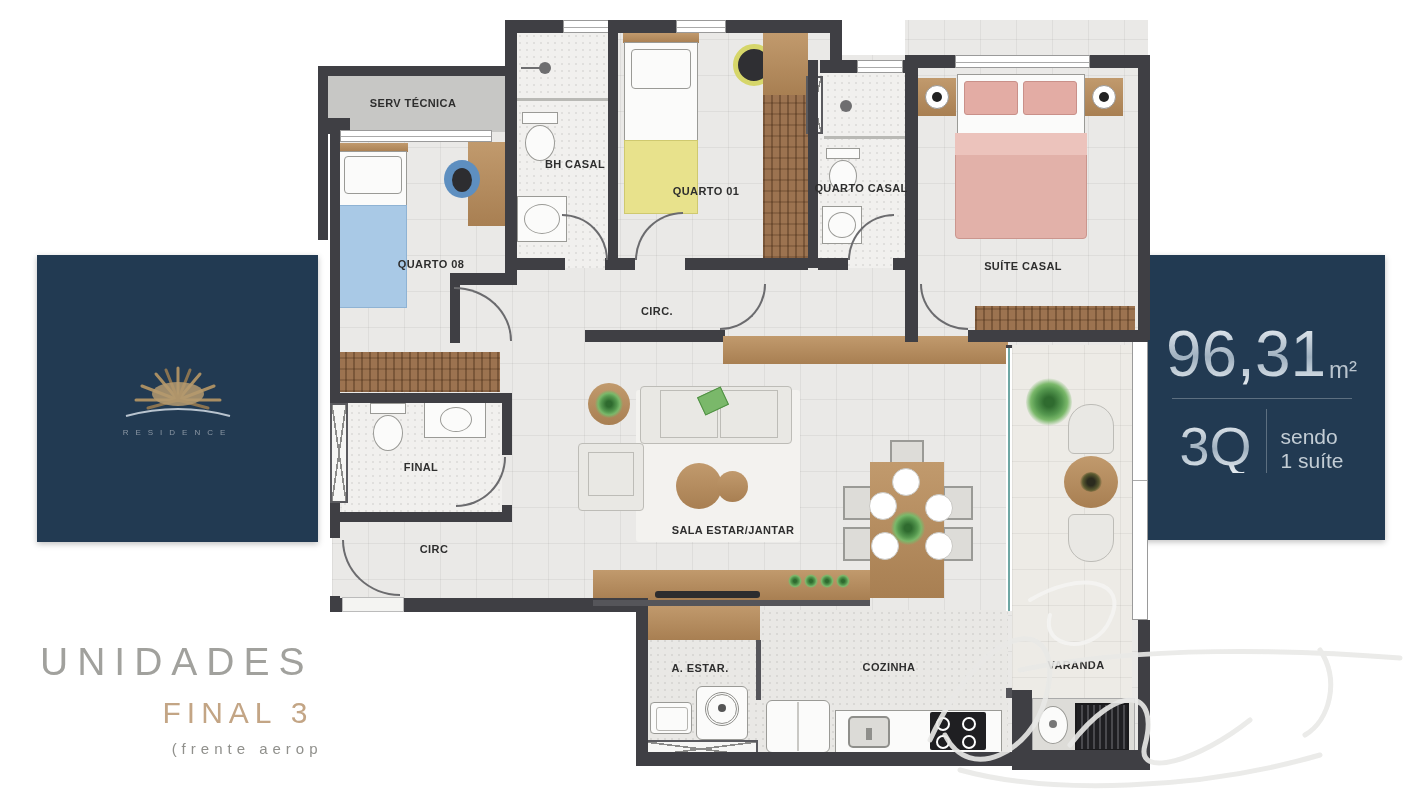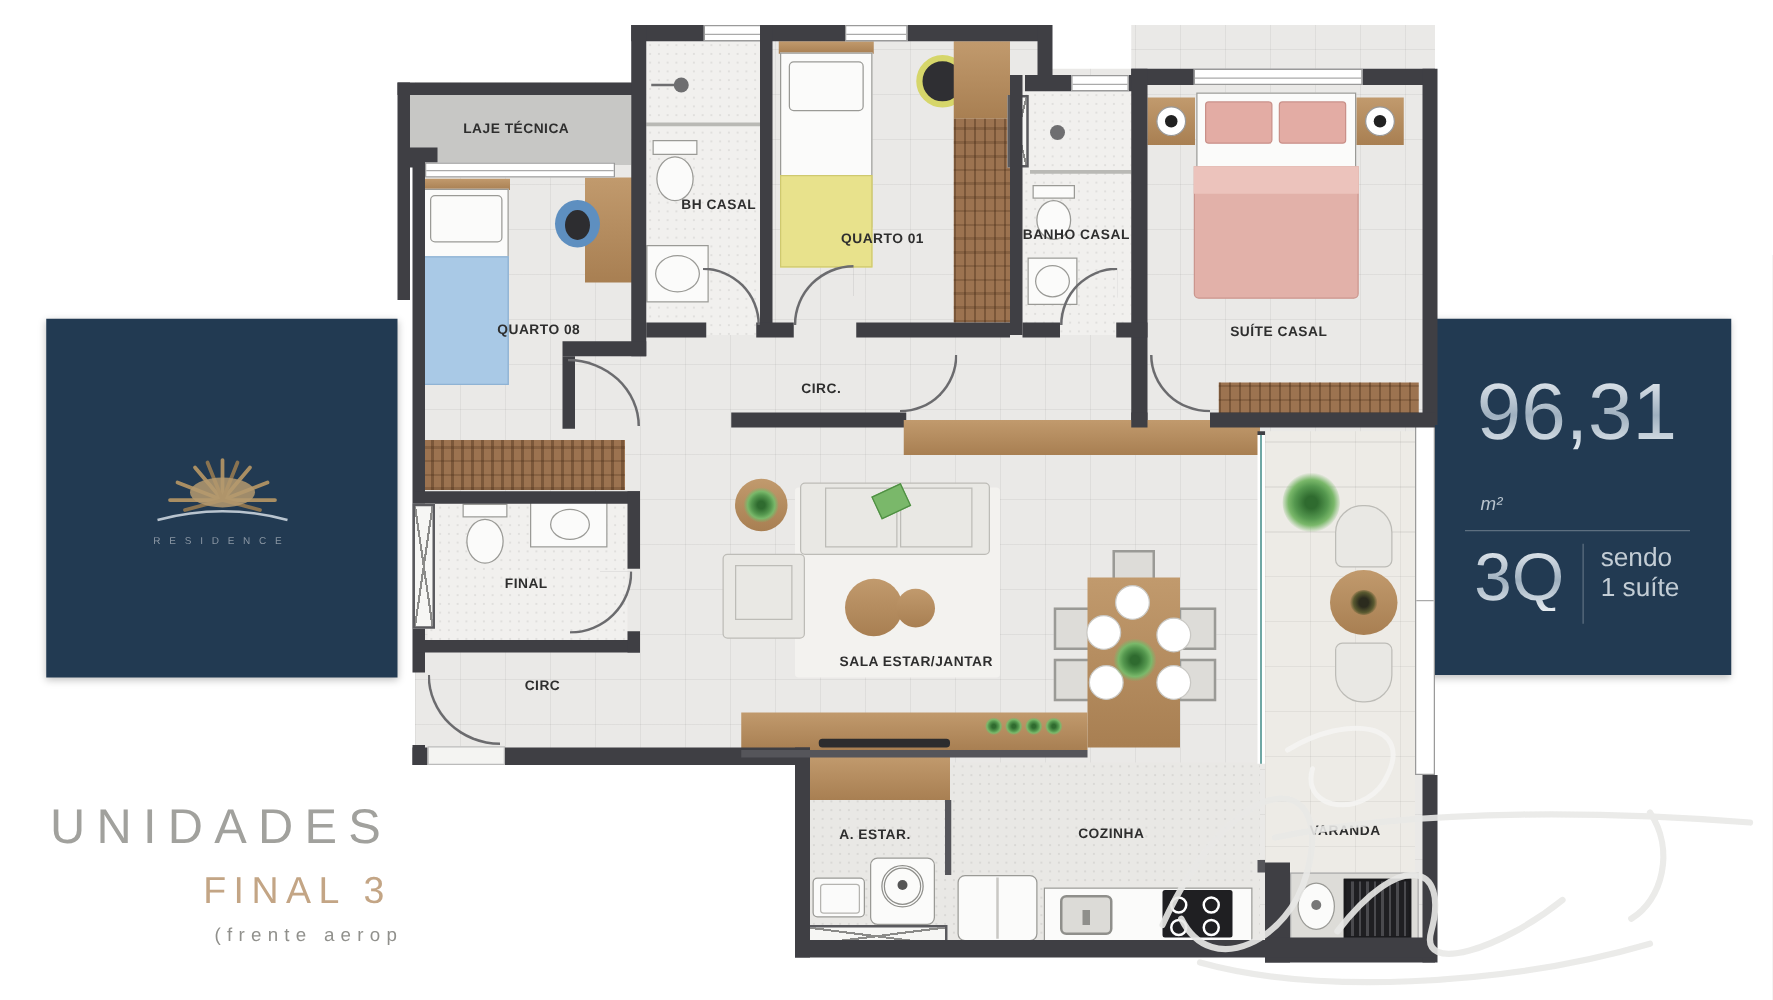--- a/index.html
+++ b/index.html
@@ -9,27 +9,27 @@
 
   
   .panel{background:#223a52;box-shadow:0 2px 6px rgba(0,0,0,.25);}
   #left-panel{left:37px;top:255px;width:281px;height:287px;display:flex;align-items:center;justify-content:center;}
   .logo{display:flex;flex-direction:column;align-items:center;}
   .logo-name{color:#cdd6de;font-size:46px;letter-spacing:3px;font-weight:400;line-height:1;
              font-family:"Liberation Sans", sans-serif;}
   .logo-sub{color:#8b97a4;font-size:8px;letter-spacing:7px;margin-top:6px;}
   #right-panel{left:1138px;top:255px;width:247px;height:285px;display:flex;flex-direction:column;
                align-items:center;justify-content:center;color:#cfd7de;}
-  .area-line{display:flex;align-items:flex-start;flex-direction:column;}
+  .area-line{display:flex;align-items:flex-start;}
   .area-num{font-size:64px;line-height:1;font-weight:400;
             background:linear-gradient(180deg,#eef2f6 0%,#9fb0bf 55%,#e6ecf1 100%);
             -webkit-background-clip:text;background-clip:text;color:transparent;}
-  .area-unit{font-size:15px;margin-top:34px;margin-left:3px;color:#b9c4ce;font-style:italic;}
+  .area-unit{font-size:24px;margin-top:34px;margin-left:3px;color:#b9c4ce;}
   .panel-divider{width:180px;height:1px;background:#5d6f80;margin:12px 0 10px 0;}
-  .rooms-line{display:flex;align-items:flex-start;gap:14px;}
+  .rooms-line{display:flex;align-items:flex-end;gap:14px;}
   .rooms-num{font-size:54px;line-height:1;
              background:linear-gradient(180deg,#eef2f6 0%,#9fb0bf 55%,#e6ecf1 100%);
              -webkit-background-clip:text;background-clip:text;color:transparent;}
   .rooms-bar{width:1px;height:64px;background:#5d6f80;}
   .rooms-note{font-size:21px;color:#c3cdd5;line-height:1.15;}
 
   
   #footer-block{left:40px;top:640px;width:470px;text-align:center;}
   .footer-l1{font-size:39px;color:#a1a19d;letter-spacing:9px;white-space:nowrap;}
   .footer-l2{font-size:30px;color:#c3a585;letter-spacing:6px;margin-top:12px;}
@@ -305,25 +305,25 @@
 
   <div class="arc" style="left:562px;top:214px;width:46px;height:46px;border-top:2px solid #6b6b6e;border-right:2px solid #6b6b6e;border-top-right-radius:100%;"></div>
   <div class="arc" style="left:635px;top:212px;width:48px;height:48px;border-top:2px solid #6b6b6e;border-left:2px solid #6b6b6e;border-top-left-radius:100%;"></div>
   <div class="arc" style="left:454px;top:287px;width:58px;height:54px;border-top:2px solid #6b6b6e;border-right:2px solid #6b6b6e;border-top-right-radius:100%;"></div>
   <div class="arc" style="left:848px;top:214px;width:46px;height:46px;border-top:2px solid #6b6b6e;border-left:2px solid #6b6b6e;border-top-left-radius:100%;"></div>
   <div class="arc" style="left:920px;top:284px;width:48px;height:46px;border-bottom:2px solid #6b6b6e;border-left:2px solid #6b6b6e;border-bottom-left-radius:100%;"></div>
   <div class="arc" style="left:720px;top:284px;width:46px;height:46px;border-bottom:2px solid #6b6b6e;border-right:2px solid #6b6b6e;border-bottom-right-radius:100%;"></div>
   <div class="arc" style="left:456px;top:457px;width:50px;height:50px;border-bottom:2px solid #6b6b6e;border-right:2px solid #6b6b6e;border-bottom-right-radius:100%;"></div>
   <div class="arc" style="left:342px;top:540px;width:58px;height:56px;border-bottom:2px solid #6b6b6e;border-left:2px solid #6b6b6e;border-bottom-left-radius:100%;"></div>
 
-  <span class="room-label" style="left:413px;top:103px;">LAJE TÉCNICA</span>
+  <span class="room-label" style="left:413px;top:103px;">SERV TÉCNICA</span>
   <span class="room-label" style="left:431px;top:264px;">QUARTO 08</span>
   <span class="room-label" style="left:575px;top:164px;">BH CASAL</span>
   <span class="room-label" style="left:706px;top:191px;">QUARTO 01</span>
-  <span class="room-label" style="left:861px;top:188px;">BANHO CASAL</span>
+  <span class="room-label" style="left:861px;top:188px;">QUARTO CASAL</span>
   <span class="room-label" style="left:1023px;top:266px;">SUÍTE CASAL</span>
   <span class="room-label" style="left:657px;top:311px;">CIRC.</span>
   <span class="room-label" style="left:421px;top:467px;">FINAL</span>
   <span class="room-label" style="left:434px;top:549px;">CIRC</span>
   <span class="room-label" style="left:733px;top:530px;text-align:right;">SALA ESTAR/JANTAR</span>
   <span class="room-label" style="left:700px;top:668px;">A. ESTAR.</span>
   <span class="room-label" style="left:889px;top:667px;text-align:right;">COZINHA</span>
   <span class="room-label" style="left:1076px;top:665px;">VARANDA</span>
 
   <svg class="abs" style="left:900px;top:560px;" width="520" height="240" viewBox="0 0 520 240">

